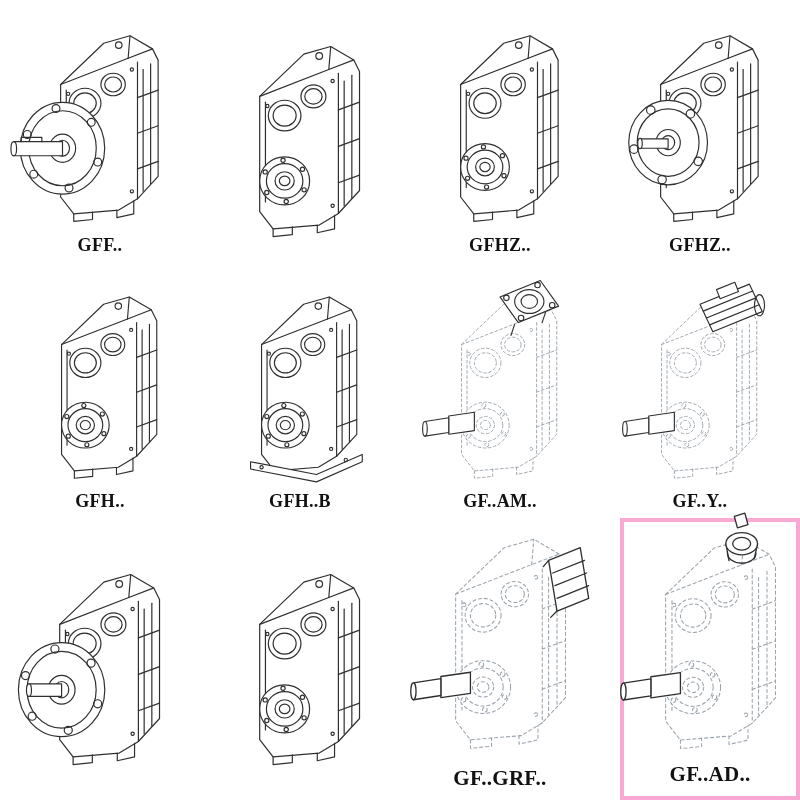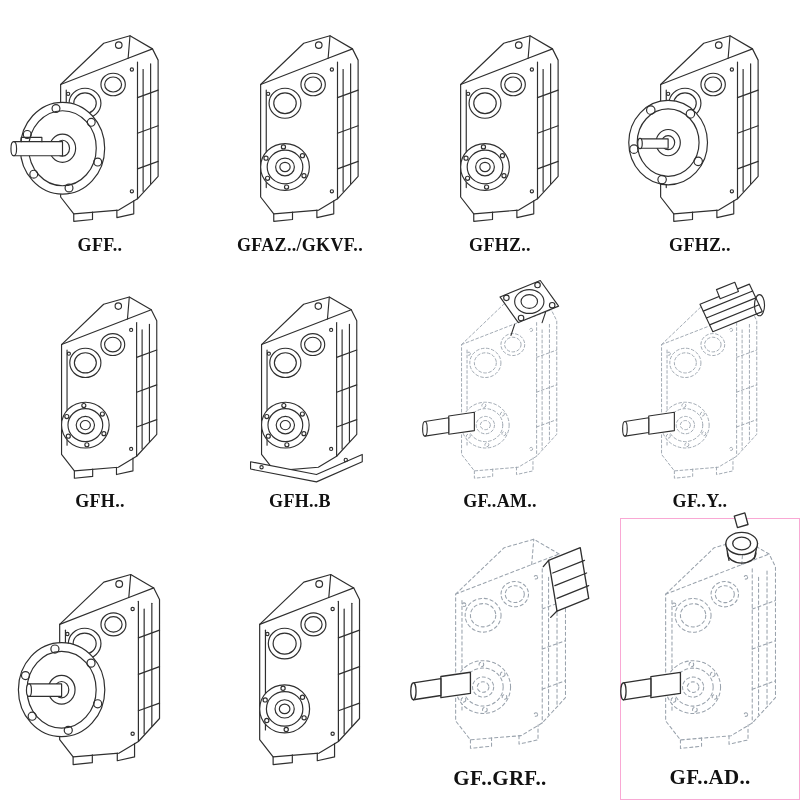--- a/index.html
+++ b/index.html
@@ -43,21 +43,21 @@
     font-size: 18px;
     color: #111111;
     letter-spacing: .3px;
     height: 26px;
     line-height: 24px;
     white-space: nowrap;
     text-align: center;
   }
   figure.emphasis figcaption.label { font-size: 21px; height: 30px; text-align: right; }
   figure.emphasis .drawing svg { transform: scale(1.10) translateY(-3px); transform-origin: 50% 85%; }
-  figure.boxed { border: 1px solid #f9a8d4; margin-left: 20px; }
+  figure.boxed { border: 4px solid #f9a8d4; margin-left: 20px; }
 </style>
 </head>
 <body>
 
 <main class="catalog">
     <figure class="cell">
     <div class="drawing">
         <svg viewBox="0 0 200 246">
           <g stroke="#2f2f2f" stroke-width="1.25" fill="none" stroke-linejoin="round" stroke-linecap="round">
             <path d="M58 88 L104 44 L132 36 L156 50 L162 62 L162 186 L140 210 L120 222 L72 226 L58 208 Z" fill="#ffffff"></path>
@@ -128,21 +128,20 @@
             <circle cx="85.6544778494703" cy="197.4417958978281" r="2.2" fill="none"></circle>
             <circle cx="65.39441804653507" cy="188.09003691443664" r="2.2" fill="none"></circle>
             <circle cx="63.73994019706477" cy="166.64824101660855" r="2.2" fill="none"></circle>
             <circle cx="82.3455221505297" cy="154.5582041021719" r="2.2" fill="none"></circle>
             <circle cx="102.60558195346493" cy="163.9099630855634" r="2.2" fill="none"></circle>
             <path d="M72 226 L72 234 L92 232 L92 224" fill="none"></path>
             <path d="M118 222 L118 230 L136 226 L136 212" fill="none"></path>
           </g>
         </svg>
       </div>
-    <figcaption class="label">GFAZ../GKVF..</figcaption>
   </figure>
     <figure class="cell">
     <div class="drawing">
         <svg viewBox="0 0 200 246">
           <g stroke="#2f2f2f" stroke-width="1.25" fill="none" stroke-linejoin="round" stroke-linecap="round">
             <path d="M58 88 L104 44 L132 36 L156 50 L162 62 L162 186 L140 210 L120 222 L72 226 L58 208 Z" fill="#ffffff"></path>
             <path d="M140 64 L140 210" fill="none"></path>
             <path d="M58 88 L130 60 L156 50" fill="none"></path>
             <path d="M130 60 L132 36" fill="none"></path>
             <path d="M64 94 L64 198" fill="none"></path>

